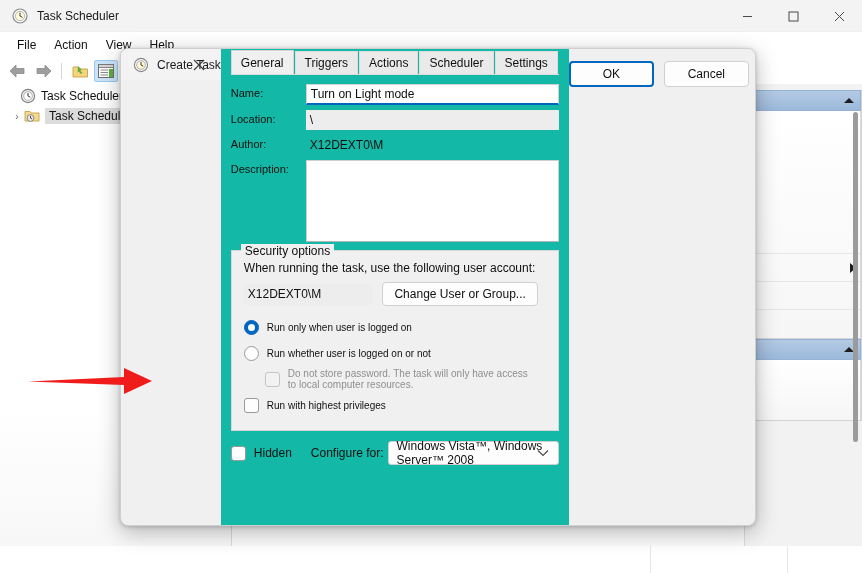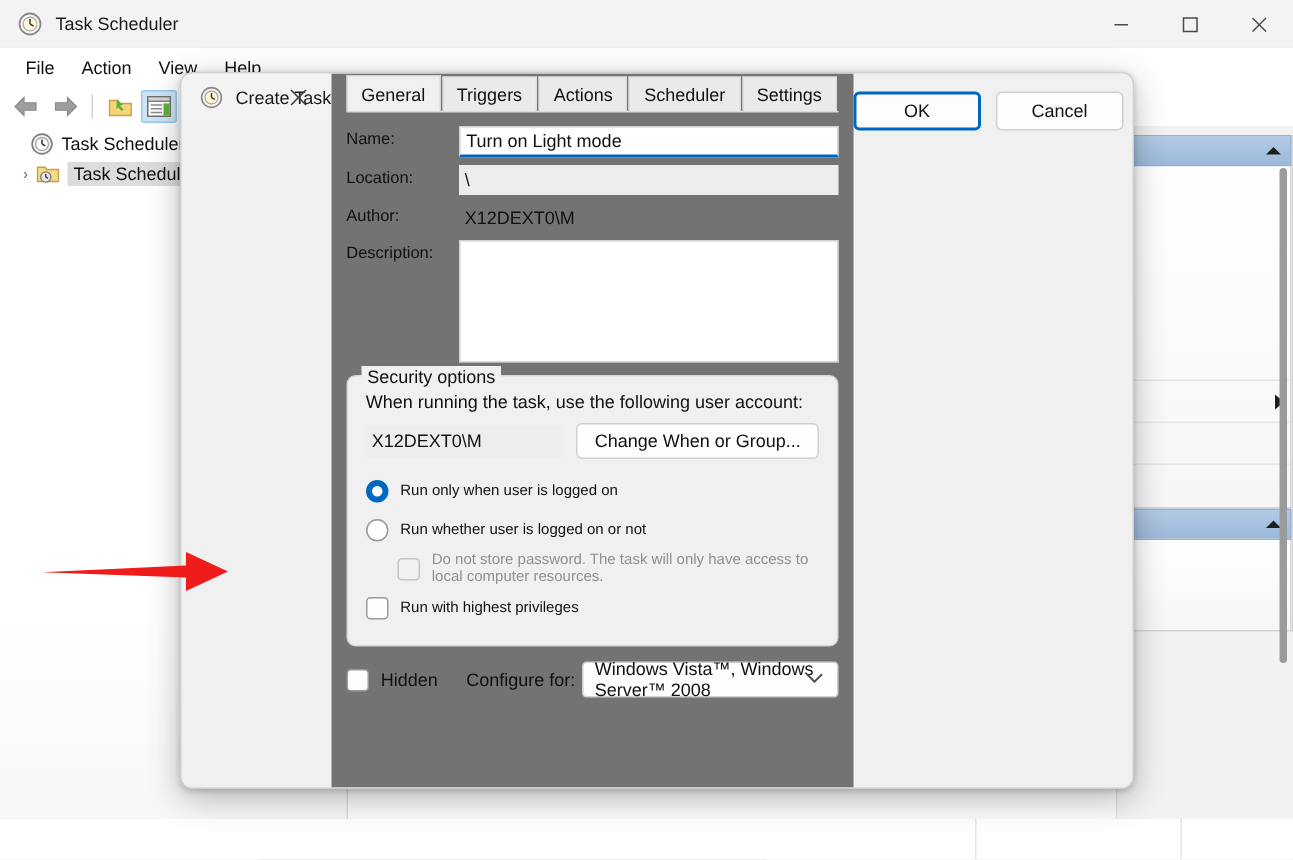--- a/index.html
+++ b/index.html
@@ -275,21 +275,21 @@
   .dlg-title .dlg-text { margin-left: 8px; font-size: 12px; color: #1a1a1a; }
   .dlg-close {
     position: absolute; right: 0; top: 0;
     width: 44px; height: 31px;
     display: flex; align-items: center; justify-content: center;
     color: #3c3c3c;
   }
 
   .dlg-content {
     flex: 1;
-    background: #737373;
+    background: #14b8a6;
     padding: 0 10px;
     position: relative;
     display: flex;
     flex-direction: column;
     min-height: 0;
   }
 
   
   .tabstrip {
     display: flex;
@@ -367,23 +367,23 @@
   .desc-box {
     height: 82px;
     background: #ffffff;
     border: 1px solid #cfcfcf;
     border-bottom-color: #b5b5b5;
   }
 
   
   .groupbox {
     border: 1px solid #d7d7d7;
-    border-radius: 6px;
+    border-radius: 0;
     margin-top: 8px;
-    padding: 10px 12px 10px 12px;
+    padding: 10px 20px 10px 12px;
     position: relative;
     background: #f0f0f0;
   }
   .gb-title {
     position: absolute;
     top: -7px; left: 9px;
     background: #f0f0f0;
     padding: 0 4px;
     font-size: 12px;
     color: #101010;
@@ -738,21 +738,21 @@
           </div>
         </div>
 
         <div class="groupbox">
           <div class="gb-title">Security options</div>
 
           <div class="gb-text">When running the task, use the following user account:</div>
 
           <div class="acct-row">
             <div class="acct-field">X12DEXT0\M</div>
-            <div class="btn">Change When or Group...</div>
+            <div class="btn">Change User or Group...</div>
           </div>
 
           <div class="opt-row">
             <span class="radio checked"></span>
             <span>Run only when user is logged on</span>
           </div>
 
           <div class="opt-row">
             <span class="radio"></span>
             <span>Run whether user is logged on or not</span>

